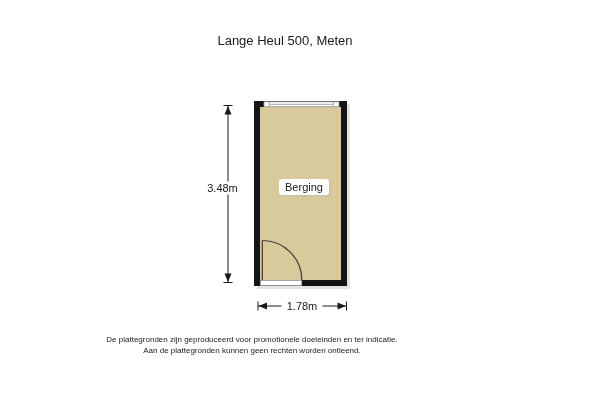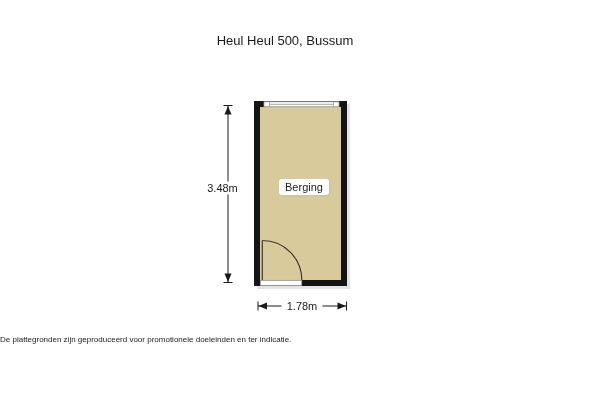--- a/index.html
+++ b/index.html
@@ -20,37 +20,37 @@
     color: #1a1a1a;
   }
   .plan-svg {
     position: absolute;
     left: 195px; top: 95px;
     width: 170px; height: 225px;
   }
   .footer {
     position: absolute;
     top: 335px; left: 0; width: 504px;
-    text-align: left;
+    text-align: center;
     font-size: 8px;
     line-height: 10.5px;
     color: #1a1a1a;
   }
   svg text {
     font-family: "Liberation Sans", sans-serif;
     fill: #1a1a1a;
   }
   .dim-text { font-size: 11px; }
   .room-text { font-size: 11px; }
 </style>
 </head>
 <body>
 
 <div class="header">
-  <div>Heul Heul 500, Bussum</div>
+  <div>Lange Heul 500, Meten</div>
 </div>
 
 <svg class="plan-svg" viewBox="0 0 170 225" xmlns="http://www.w3.org/2000/svg">
 
   <rect x="62" y="9" width="93" height="185" fill="#c9c9c9" opacity="0.5"></rect>
 
   <rect x="59" y="6" width="93" height="185" fill="#141414"></rect>
 
   <rect x="65" y="12" width="81" height="173" fill="#d9ca9c"></rect>
 
@@ -89,13 +89,14 @@
     <line x1="151.5" y1="206.5" x2="151.5" y2="215.5"></line>
   </g>
   <polygon points="63.5,211 72,207.5 72,214.5" fill="#1a1a1a"></polygon>
   <polygon points="151,211 142.5,207.5 142.5,214.5" fill="#1a1a1a"></polygon>
   <rect x="86.5" y="204.5" width="41" height="13" fill="#ffffff"></rect>
   <text class="dim-text" x="107" y="215" text-anchor="middle">1.78m</text>
 </svg>
 
 <div class="footer">
   <div>De plattegronden zijn geproduceerd voor promotionele doeleinden en ter indicatie.</div>
+  <div>Aan de plattegronden kunnen geen rechten worden ontleend.</div>
 </div>
 
 </body></html>

